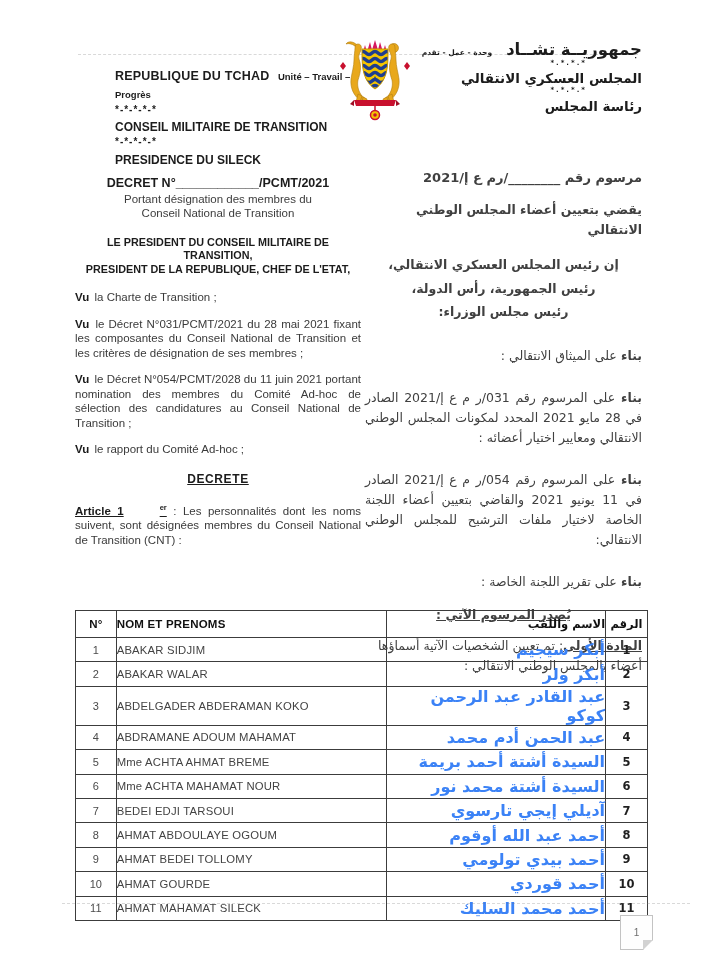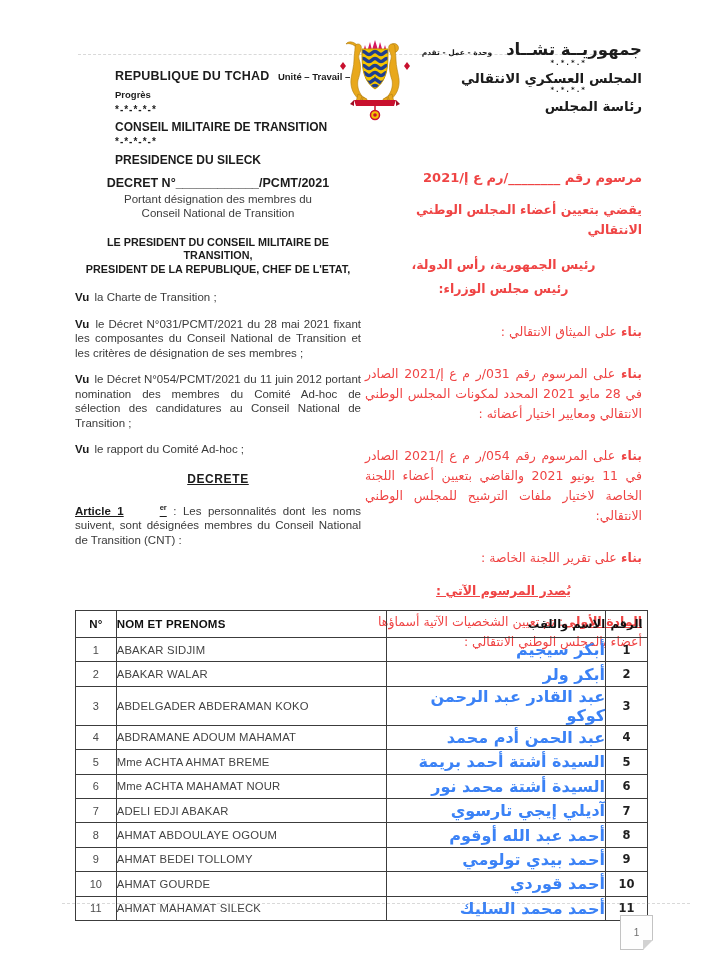--- a/index.html
+++ b/index.html
@@ -40,21 +40,21 @@
   .vu-para { text-align:justify; margin-top:12px; }
   .vu-para.first { margin-top:14px; }
   .vu-label { font-weight:bold; color:#1c1c1c; margin-right:2px; }
   .fr-decrete { text-align:center; font-weight:bold; font-size:12px; text-decoration:underline; letter-spacing:0.6px; margin-top:15px; color:#1c1c1c; }
   .fr-article { text-align:justify; margin-top:15px; }
   .art-label { font-weight:bold; color:#1c1c1c; text-decoration:underline; }
   .art-label sup { font-size:7.5px;margin-left:36px; }
 
   
   .col-ar { position:absolute; left:365px; top:168px; width:277px; direction:rtl; text-align:right;
-    font-family:"DejaVu Sans", sans-serif; font-size:12.5px; font-weight:bold; color:#ef4444; line-height:1.6; }
+    font-family:"DejaVu Sans", sans-serif; font-size:12.5px; font-weight:bold; color:#404040; line-height:1.6; }
   .ar-number { font-size:13px; }
   .ar-subject { margin-top:11px; }
   .ar-authorities { text-align:center; margin-top:13px; line-height:1.9; }
   .ar-clause { margin-top:22px; text-align:justify; }
   .ar-clause .txt { font-weight:normal; }
   .ar-issue { text-align:center; text-decoration:underline; margin-top:10px; }
   .ar-article { margin-top:11px; }
   .ar-article .lbl { text-decoration:underline; }
   .ar-article .txt { font-weight:normal; }
 
@@ -162,32 +162,33 @@
     <div class="fr-subject">
       <div>Portant désignation des membres du</div>
       <div>Conseil  National de Transition</div>
     </div>
     <div class="fr-authority">
       <div>LE PRESIDENT DU CONSEIL MILITAIRE DE TRANSITION,</div>
       <div>PRESIDENT DE LA REPUBLIQUE, CHEF DE L'ETAT,</div>
     </div>
     <p class="vu-para first"><span class="vu-label">Vu</span> <span>la Charte de Transition ;</span></p>
     <p class="vu-para"><span class="vu-label">Vu</span> <span>le Décret N°031/PCMT/2021 du 28 mai 2021 fixant les composantes du Conseil National de Transition et les critères de désignation de ses membres ;</span></p>
-    <p class="vu-para"><span class="vu-label">Vu</span> <span>le Décret N°054/PCMT/2021 du 11 juin 2012 portant nomination des membres du Comité Ad-hoc de sélection des candidatures au Conseil  National de Transition ;</span></p>
+    <p class="vu-para"><span class="vu-label">Vu</span> <span>le Décret N°054/PCMT/2028 du 11 juin 2021 portant nomination des membres du Comité Ad-hoc de sélection des candidatures au Conseil  National de Transition ;</span></p>
     <p class="vu-para"><span class="vu-label">Vu</span> <span>le rapport du Comité Ad-hoc ;</span></p>
     <div class="fr-decrete">DECRETE</div>
     <p class="fr-article">
       <span class="art-label"><span>Article 1</span><sup>er</sup></span><span> : Les personnalités dont les noms suivent, sont désignées membres du Conseil National de Transition (CNT) :</span>
     </p>
   </div>
 
   <div class="col-ar">
     <div class="ar-number">مرسوم رقم ________/رم ع إ/2021</div>
     <div class="ar-subject">يقضي بتعيين أعضاء المجلس الوطني الانتقالي</div>
     <div class="ar-authorities">
+      <div>إن رئيس المجلس العسكري الانتقالي،</div>
       <div>رئيس الجمهورية، رأس الدولة،</div>
       <div>رئيس مجلس الوزراء:</div>
     </div>
     <p class="ar-clause"><span>بناء</span> <span class="txt">على الميثاق الانتقالي :</span></p>
     <p class="ar-clause"><span>بناء</span> <span class="txt">على المرسوم رقم 031/ر م ع إ/2021 الصادر في 28 مايو 2021 المحدد لمكونات المجلس الوطني الانتقالي ومعايير اختيار أعضائه :</span></p>
     <p class="ar-clause"><span>بناء</span> <span class="txt">على المرسوم رقم 054/ر م ع إ/2021 الصادر في 11 يونيو 2021 والقاضي بتعيين أعضاء اللجنة الخاصة لاختيار ملفات الترشيح للمجلس الوطني الانتقالي:</span></p>
     <p class="ar-clause"><span>بناء</span> <span class="txt">على تقرير اللجنة الخاصة :</span></p>
     <div class="ar-issue">يُصدر المرسوم الآتي :</div>
     <p class="ar-article">
       <span class="lbl">المادة الأولى</span><span class="txt">: تم تعيين الشخصيات الآتية أسماؤها أعضاء بالمجلس الوطني الانتقالي :</span>
@@ -235,21 +236,21 @@
       <td class="c-arnum">5</td>
     </tr>
         <tr>
       <td class="c-num">6</td>
       <td class="c-fr">Mme ACHTA MAHAMAT NOUR</td>
       <td class="c-ar">السيدة أشتة محمد نور</td>
       <td class="c-arnum">6</td>
     </tr>
         <tr>
       <td class="c-num">7</td>
-      <td class="c-fr">ADELI EDJI ABAKAR</td>
+      <td class="c-fr">BEDEI EDJI TARSOUI</td>
       <td class="c-ar">آديلي إيجي تارسوي</td>
       <td class="c-arnum">7</td>
     </tr>
         <tr>
       <td class="c-num">8</td>
       <td class="c-fr">AHMAT ABDOULAYE OGOUM</td>
       <td class="c-ar">أحمد عبد الله أوقوم</td>
       <td class="c-arnum">8</td>
     </tr>
         <tr>

